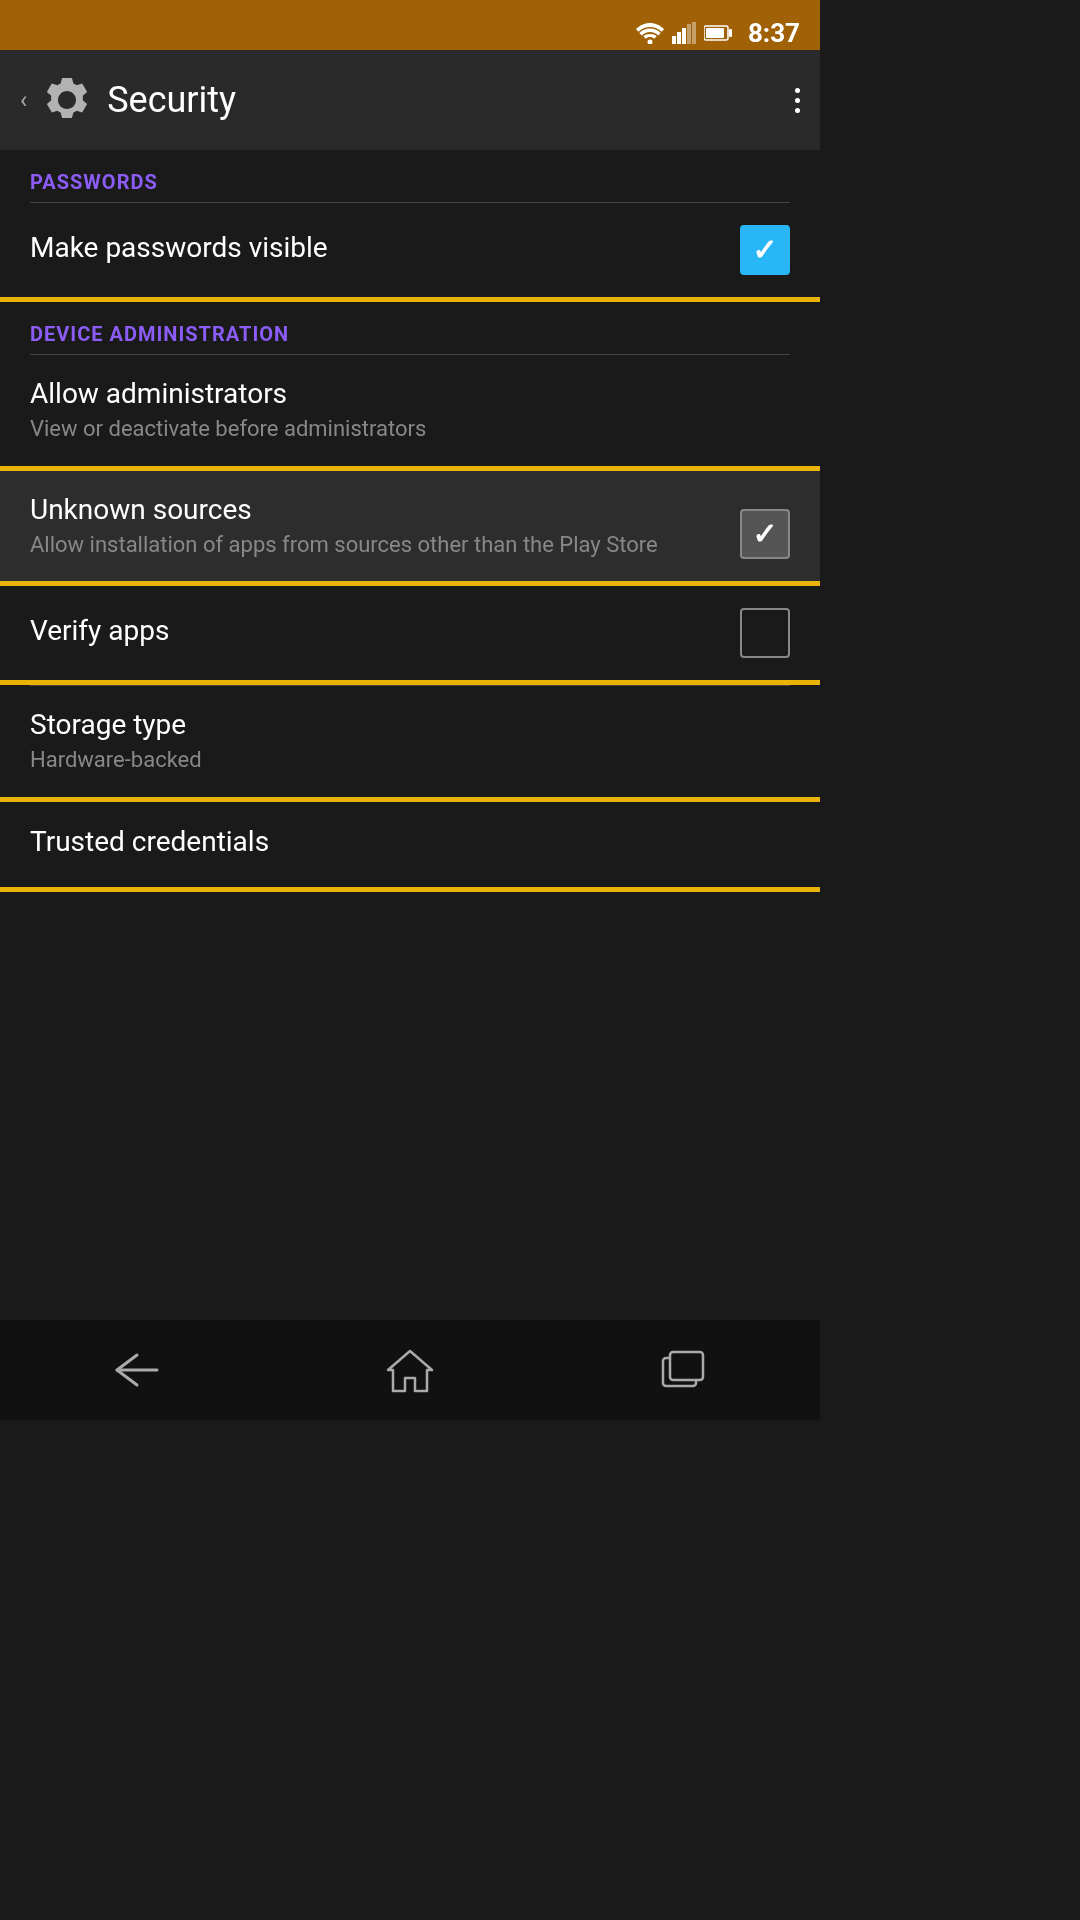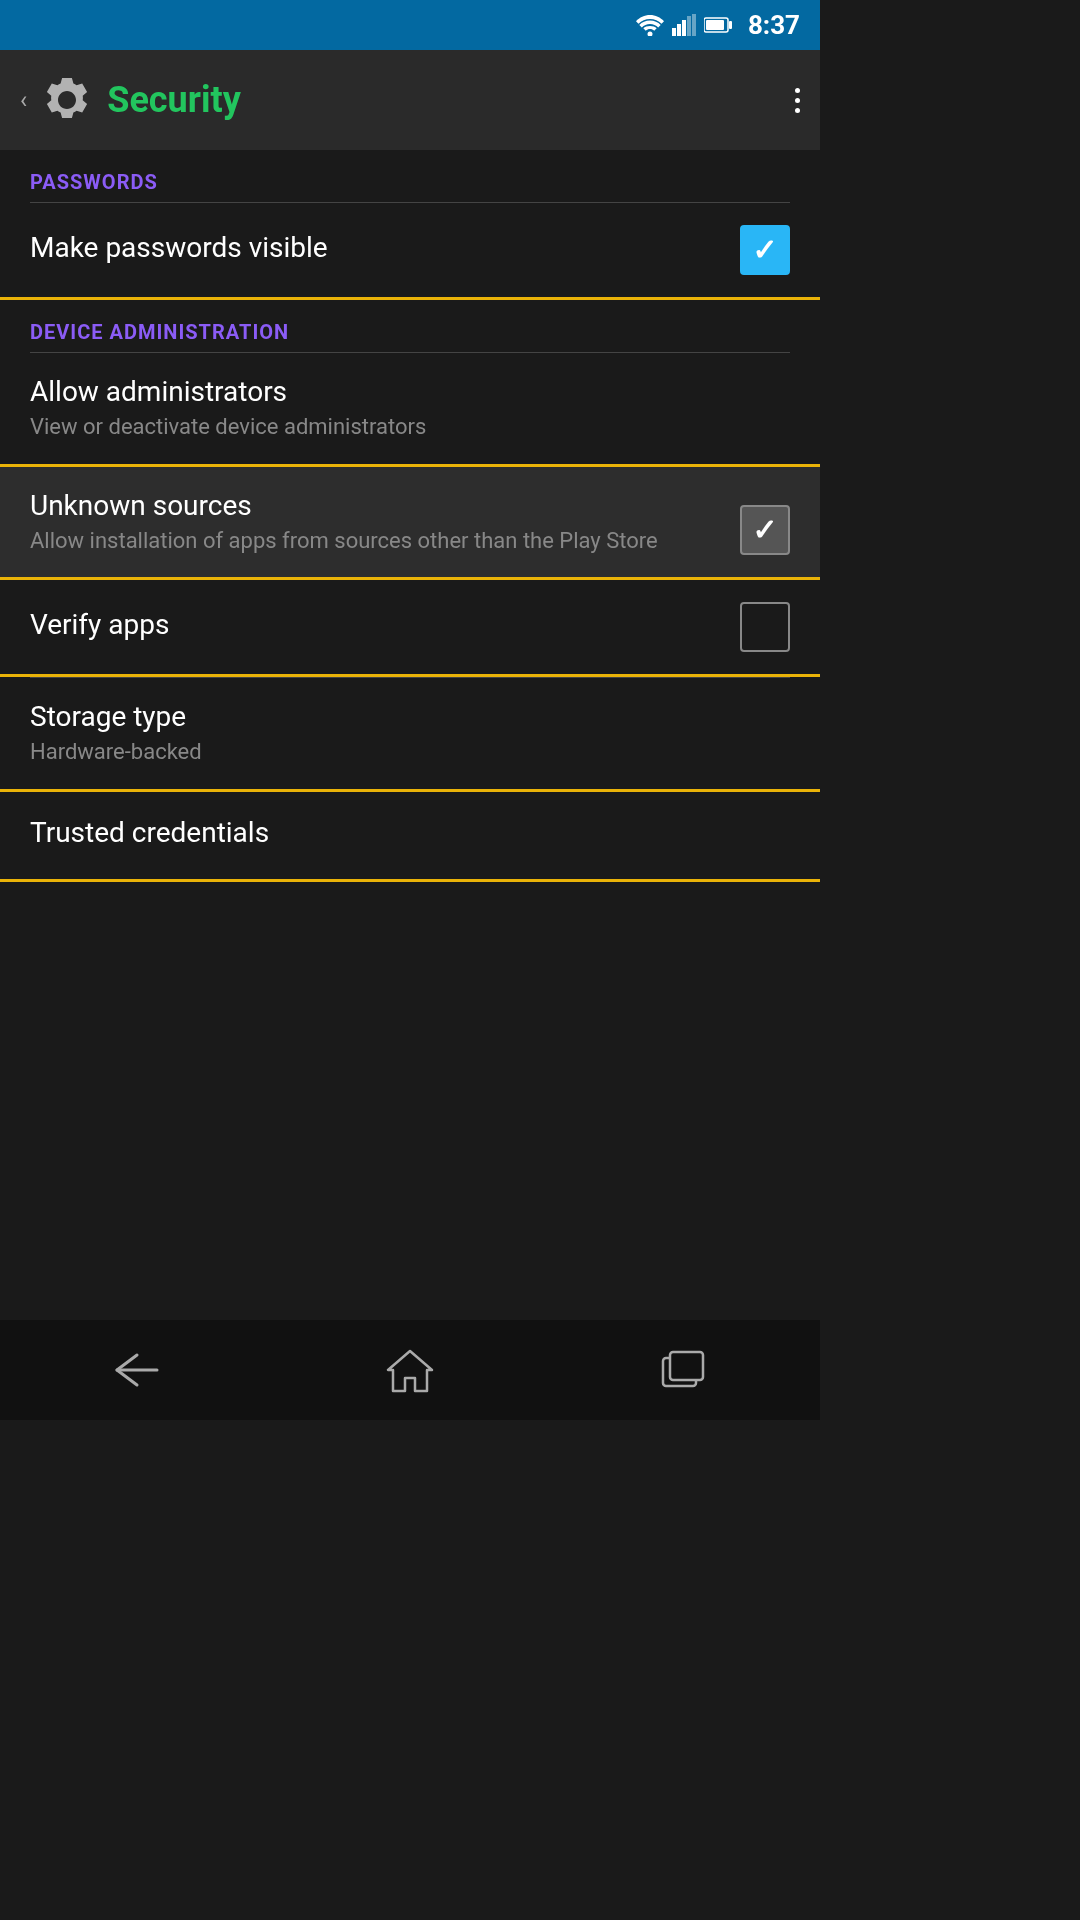--- a/index.html
+++ b/index.html
@@ -15,25 +15,25 @@
       font-family: 'Roboto', Arial, sans-serif;
       color: #ffffff;
       overflow: hidden;
       position: relative;
     }
 
     
     .status-bar {
       width: 100%;
       height: 50px;
-      background-color: #0369a1;
-      display: flex;
-      align-items: center;
+      background-color: #a16207;
+      display: flex;
+      align-items: flex-end;
       justify-content: flex-end;
-      padding: 18px 20px;
+      padding: 2px 20px;
     }
 
     .status-bar-icons {
       display: flex;
       align-items: center;
       gap: 8px;
     }
 
     .status-time {
       font-size: 26px;
@@ -60,22 +60,22 @@
     }
 
     .app-bar-icon {
       width: 50px;
       height: 50px;
       margin-right: 15px;
     }
 
     .app-bar-title {
       font-size: 36px;
-      color: #22c55e;
-      font-weight: 700;
+      color: #ffffff;
+      font-weight: 400;
       flex: 1;
     }
 
     .app-bar-menu {
       color: #ffffff;
       font-size: 28px;
       display: flex;
       flex-direction: column;
       gap: 5px;
       align-items: center;
@@ -109,21 +109,21 @@
       background-color: #444444;
       margin: 0 30px;
     }
 
     
     .setting-item {
       display: flex;
       align-items: center;
       padding: 22px 30px;
       background-color: #1a1a1a;
-      border-bottom: 3px solid #eab308;
+      border-bottom: 5px solid #eab308;
       min-height: 90px;
       cursor: pointer;
     }
 
     .setting-item.highlighted {
       background-color: #2d2d2d;
       align-items: flex-end;
     }
 
     .setting-item-text {
@@ -263,21 +263,21 @@
     </div>
   </div>
 
   <div>
     <div class="section-header">DEVICE ADMINISTRATION</div>
     <div class="divider"></div>
 
     <div class="setting-item">
       <div class="setting-item-text">
         <div class="setting-item-title">Allow administrators</div>
-        <div class="setting-item-subtitle">View or deactivate device administrators</div>
+        <div class="setting-item-subtitle">View or deactivate before administrators</div>
       </div>
     </div>
 
     <div class="setting-item highlighted">
       <div class="setting-item-text">
         <div class="setting-item-title">Unknown sources</div>
         <div class="setting-item-subtitle">Allow installation of apps from sources other than the Play Store</div>
       </div>
       <div class="checkbox checked-gray-filled">
         <span class="checkmark">✓</span>

